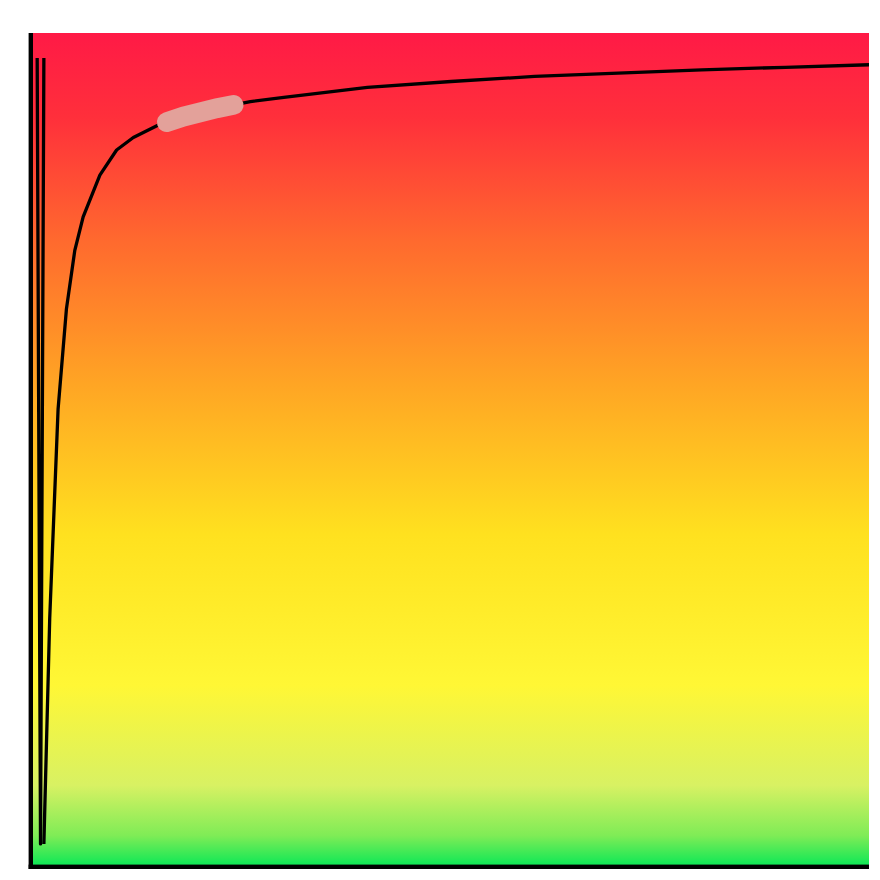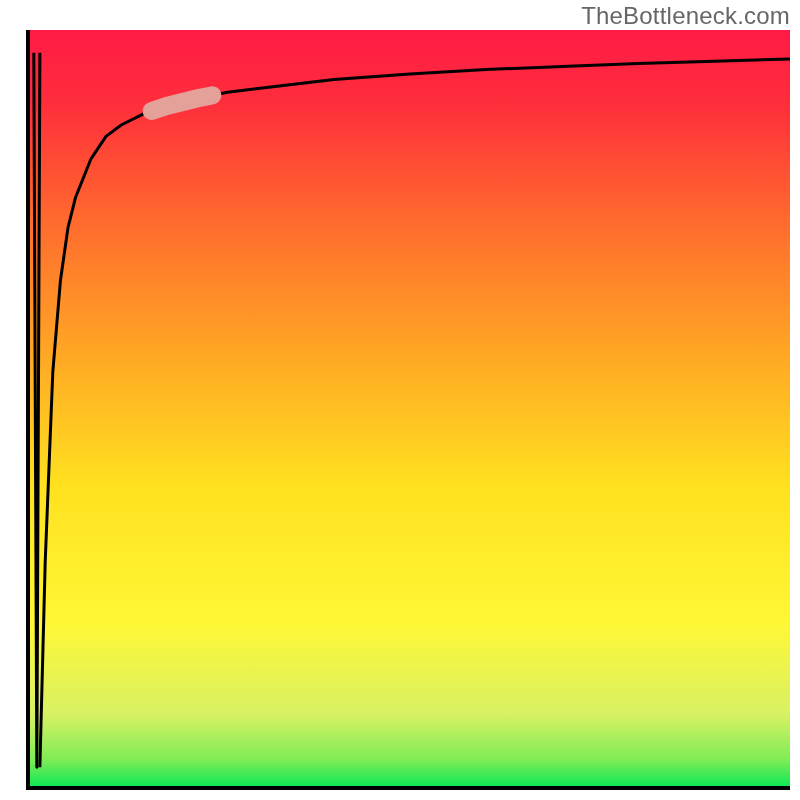--- a/index.html
+++ b/index.html
@@ -52,21 +52,20 @@
     inset: 0;
     width: 100%;
     height: 100%;
   }
 </style>
 </head>
 <body>
 
 <div class="chart-wrap">
 
-  <div class="watermark">TheBottleneck.com</div>
 
   <div class="plot-area">
     <svg class="gradient-bg" viewBox="0 0 760 760" preserveAspectRatio="none">
       <defs>
         <linearGradient id="heat" x1="0" y1="1" x2="0" y2="0">
             <stop offset="0.0%" stop-color="#00e756"></stop>
             <stop offset="4.0%" stop-color="#7fec56"></stop>
             <stop offset="10.0%" stop-color="#d8f163"></stop>
             <stop offset="22.0%" stop-color="#fff735"></stop>
             <stop offset="40.0%" stop-color="#ffe11f"></stop>

